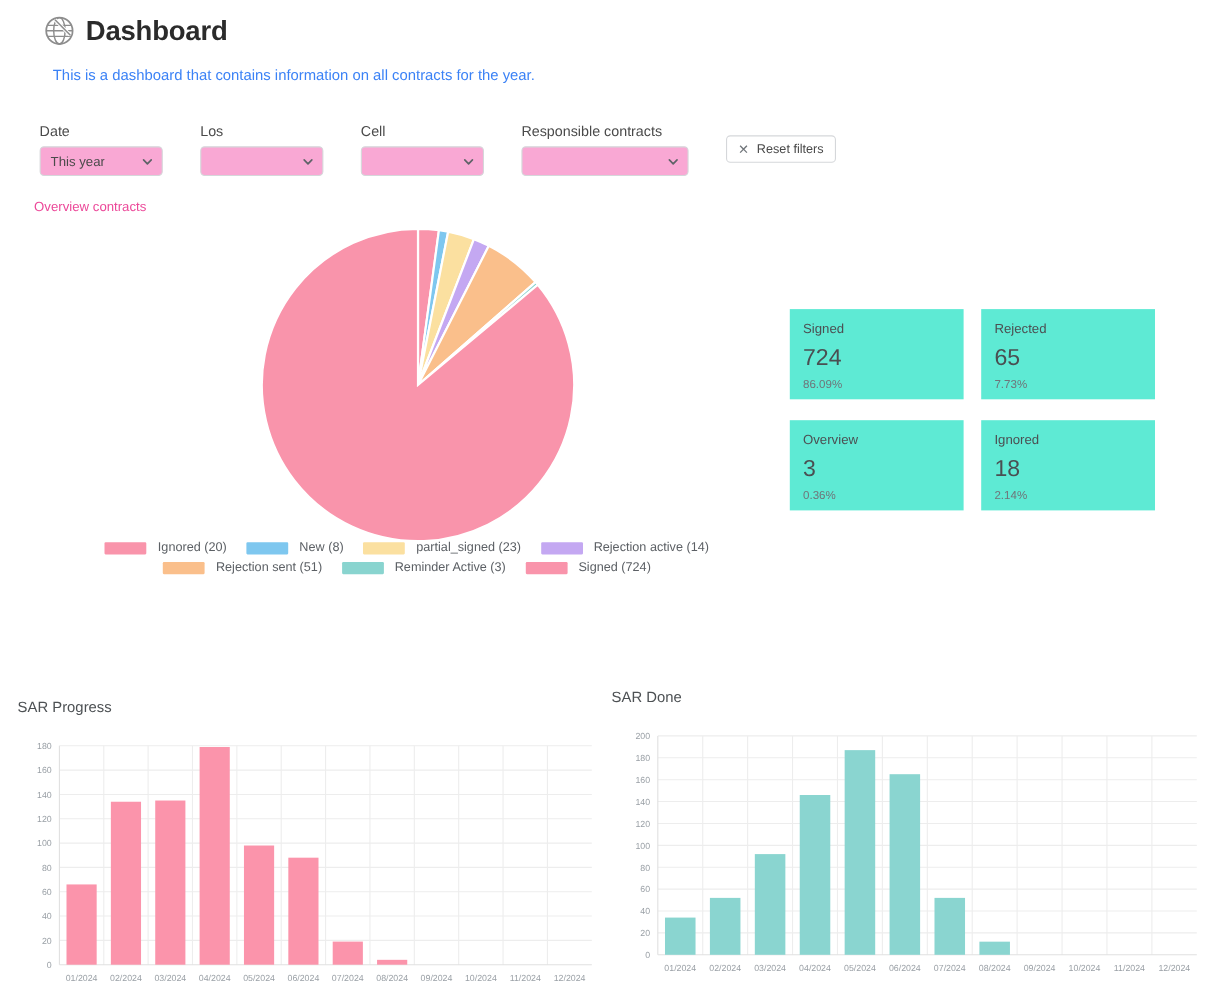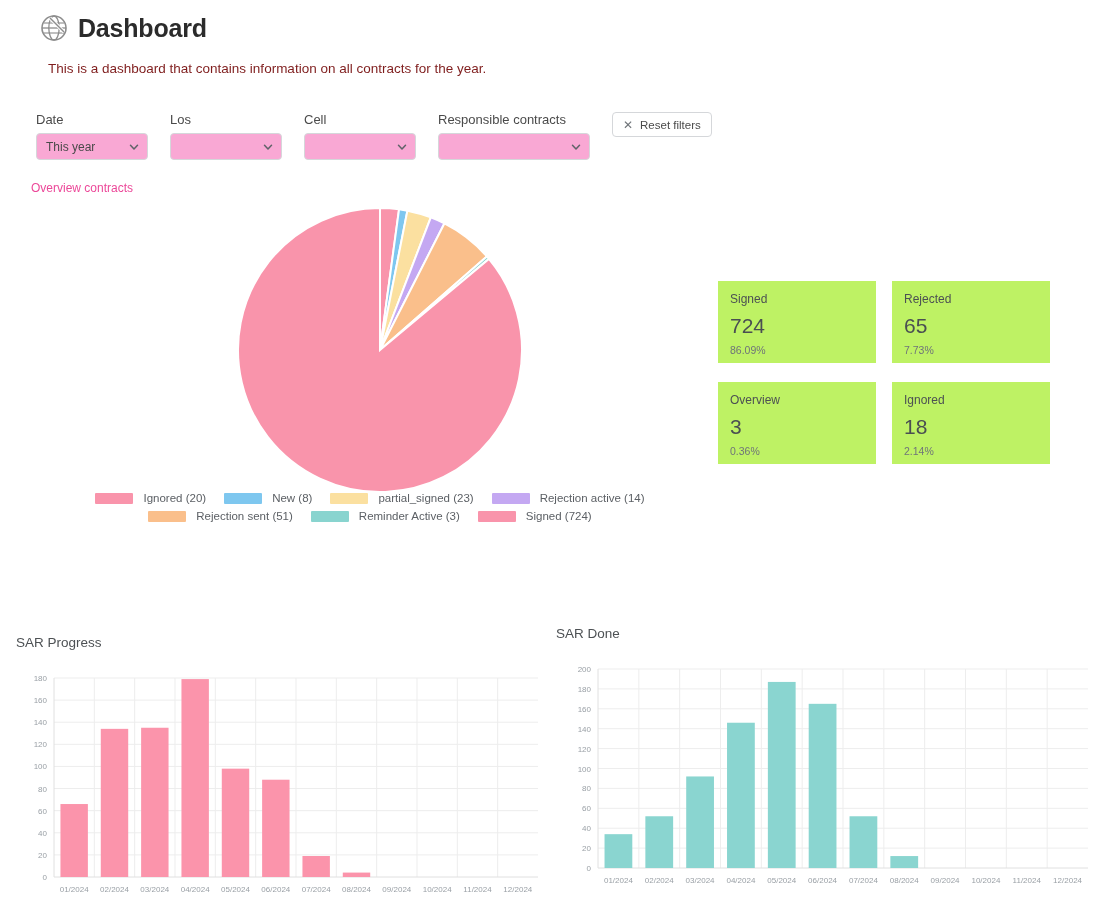--- a/index.html
+++ b/index.html
@@ -16,25 +16,25 @@
 
   
   .header { position: absolute; left: 40px; top: 14px; display: flex; align-items: center; gap: 10px; }
   .globe-icon { width: 28px; height: 28px; display: block; }
   .page-title {
     font-size: 25px; font-weight: bold; color: #2b2b2b;
     letter-spacing: -0.2px; line-height: 1;
   }
   .page-desc {
     position: absolute; left: 48px; top: 61px;
-    font-size: 13.5px; color: #7f1d1d;
-  }
-
-  
-  .filters { position: absolute; left: 36px; top: 112px; display: flex; align-items: flex-start; }
+    font-size: 13.5px; color: #3b82f6;
+  }
+
+  
+  .filters { position: absolute; left: 36px; top: 112px; display: flex; align-items: center; gap: 12px; }
   .filter-group { display: flex; flex-direction: column; margin-right: 22px; }
   .filter-label { font-size: 13px; color: #4a4a4a; margin-bottom: 6px; }
   .filter-select {
     position: relative;
     height: 27px;
     border: 1px solid #d5d7da;
     border-radius: 4px;
     background: #f9a8d4;
     display: flex; align-items: center;
     padding: 0 24px 0 9px;
@@ -77,21 +77,21 @@
   }
   .legend-item { display: flex; align-items: center; margin: 0 9px; }
   .legend-swatch { width: 38px; height: 11px; border-radius: 1px; margin-right: 10px; }
   .legend-label { font-size: 11.5px; color: #5c6065; white-space: nowrap; }
 
   
   .kpis { position: absolute; left: 718px; top: 281px; width: 332px; }
   .kpi-row { display: flex; gap: 16px; margin-bottom: 19px; }
   .kpi-card {
     width: 158px; height: 82px;
-    background: #bef264;
+    background: #5eead4;
     padding: 11px 0 0 12px;
   }
   .kpi-title { font-size: 12px; color: #4c5053; margin-bottom: 9px; }
   .kpi-value { font-size: 21px; color: #4a4f52; line-height: 1; margin-bottom: 8px; font-weight: 400; }
   .kpi-pct { font-size: 10.5px; color: #6f7479; }
 
   
   .chart-block { position: absolute; }
   .chart-title { font-size: 13.5px; color: #4d5154; margin-bottom: 0; }
   .chart-svg { display: block; }

